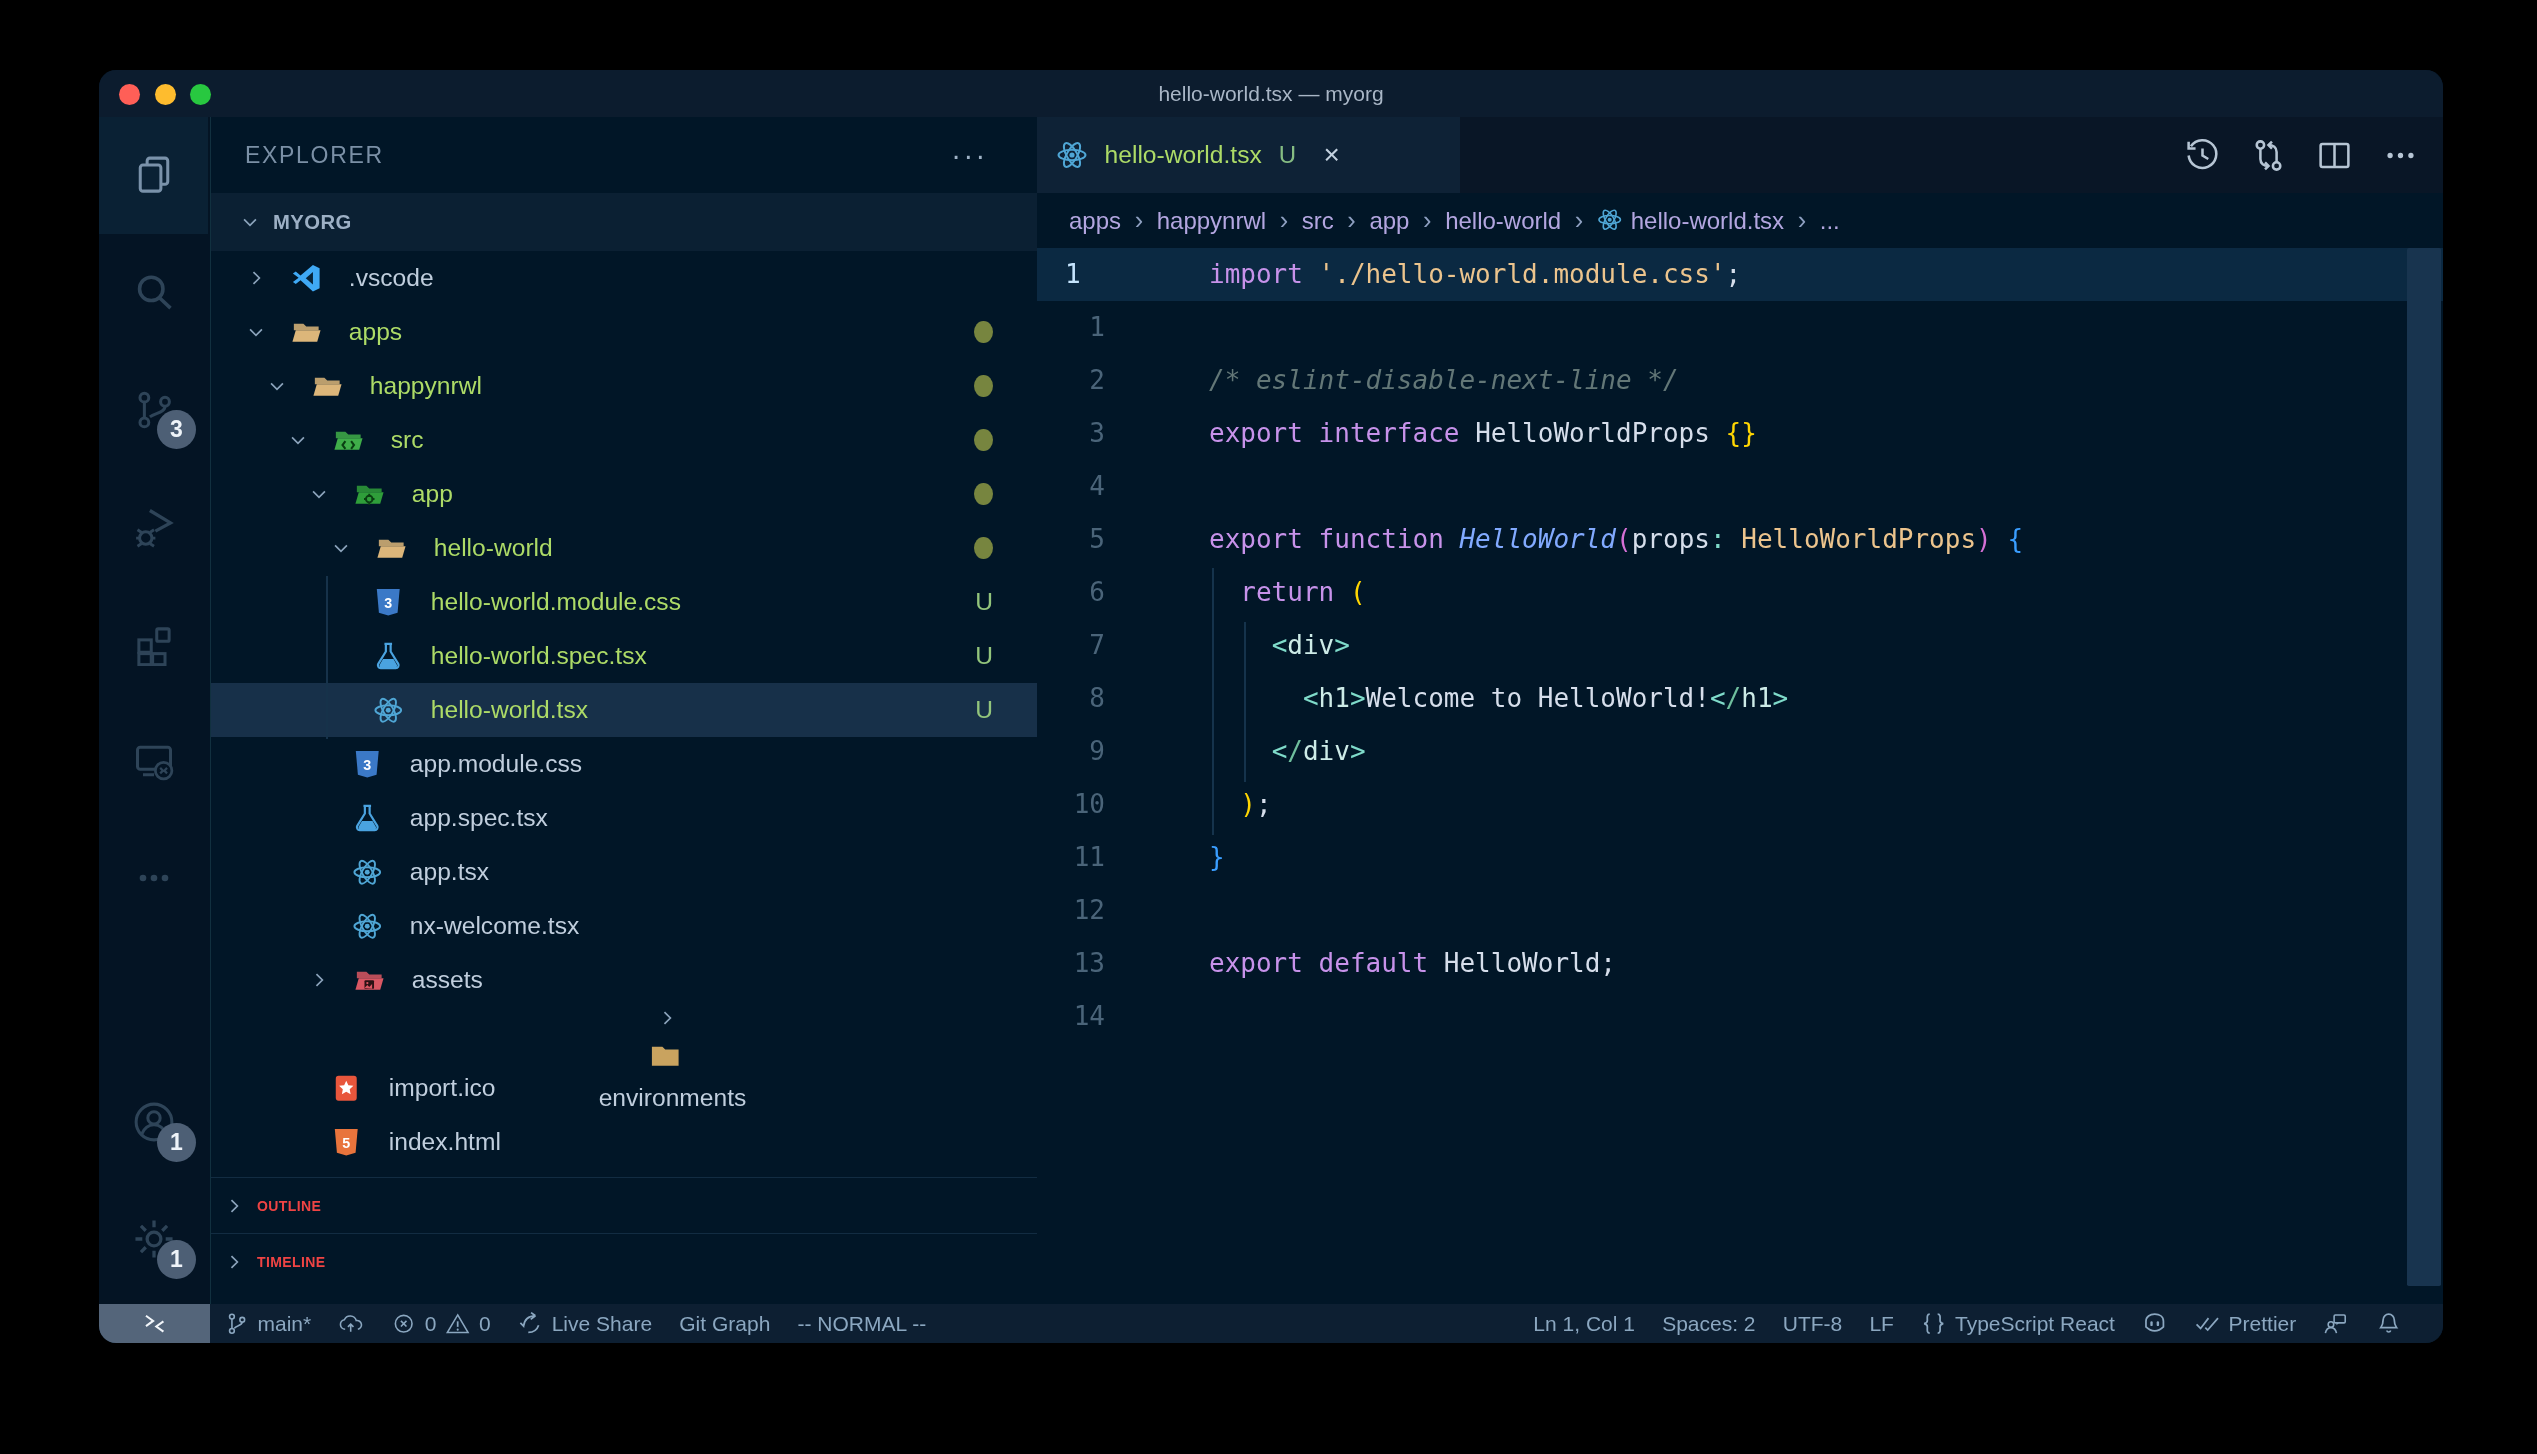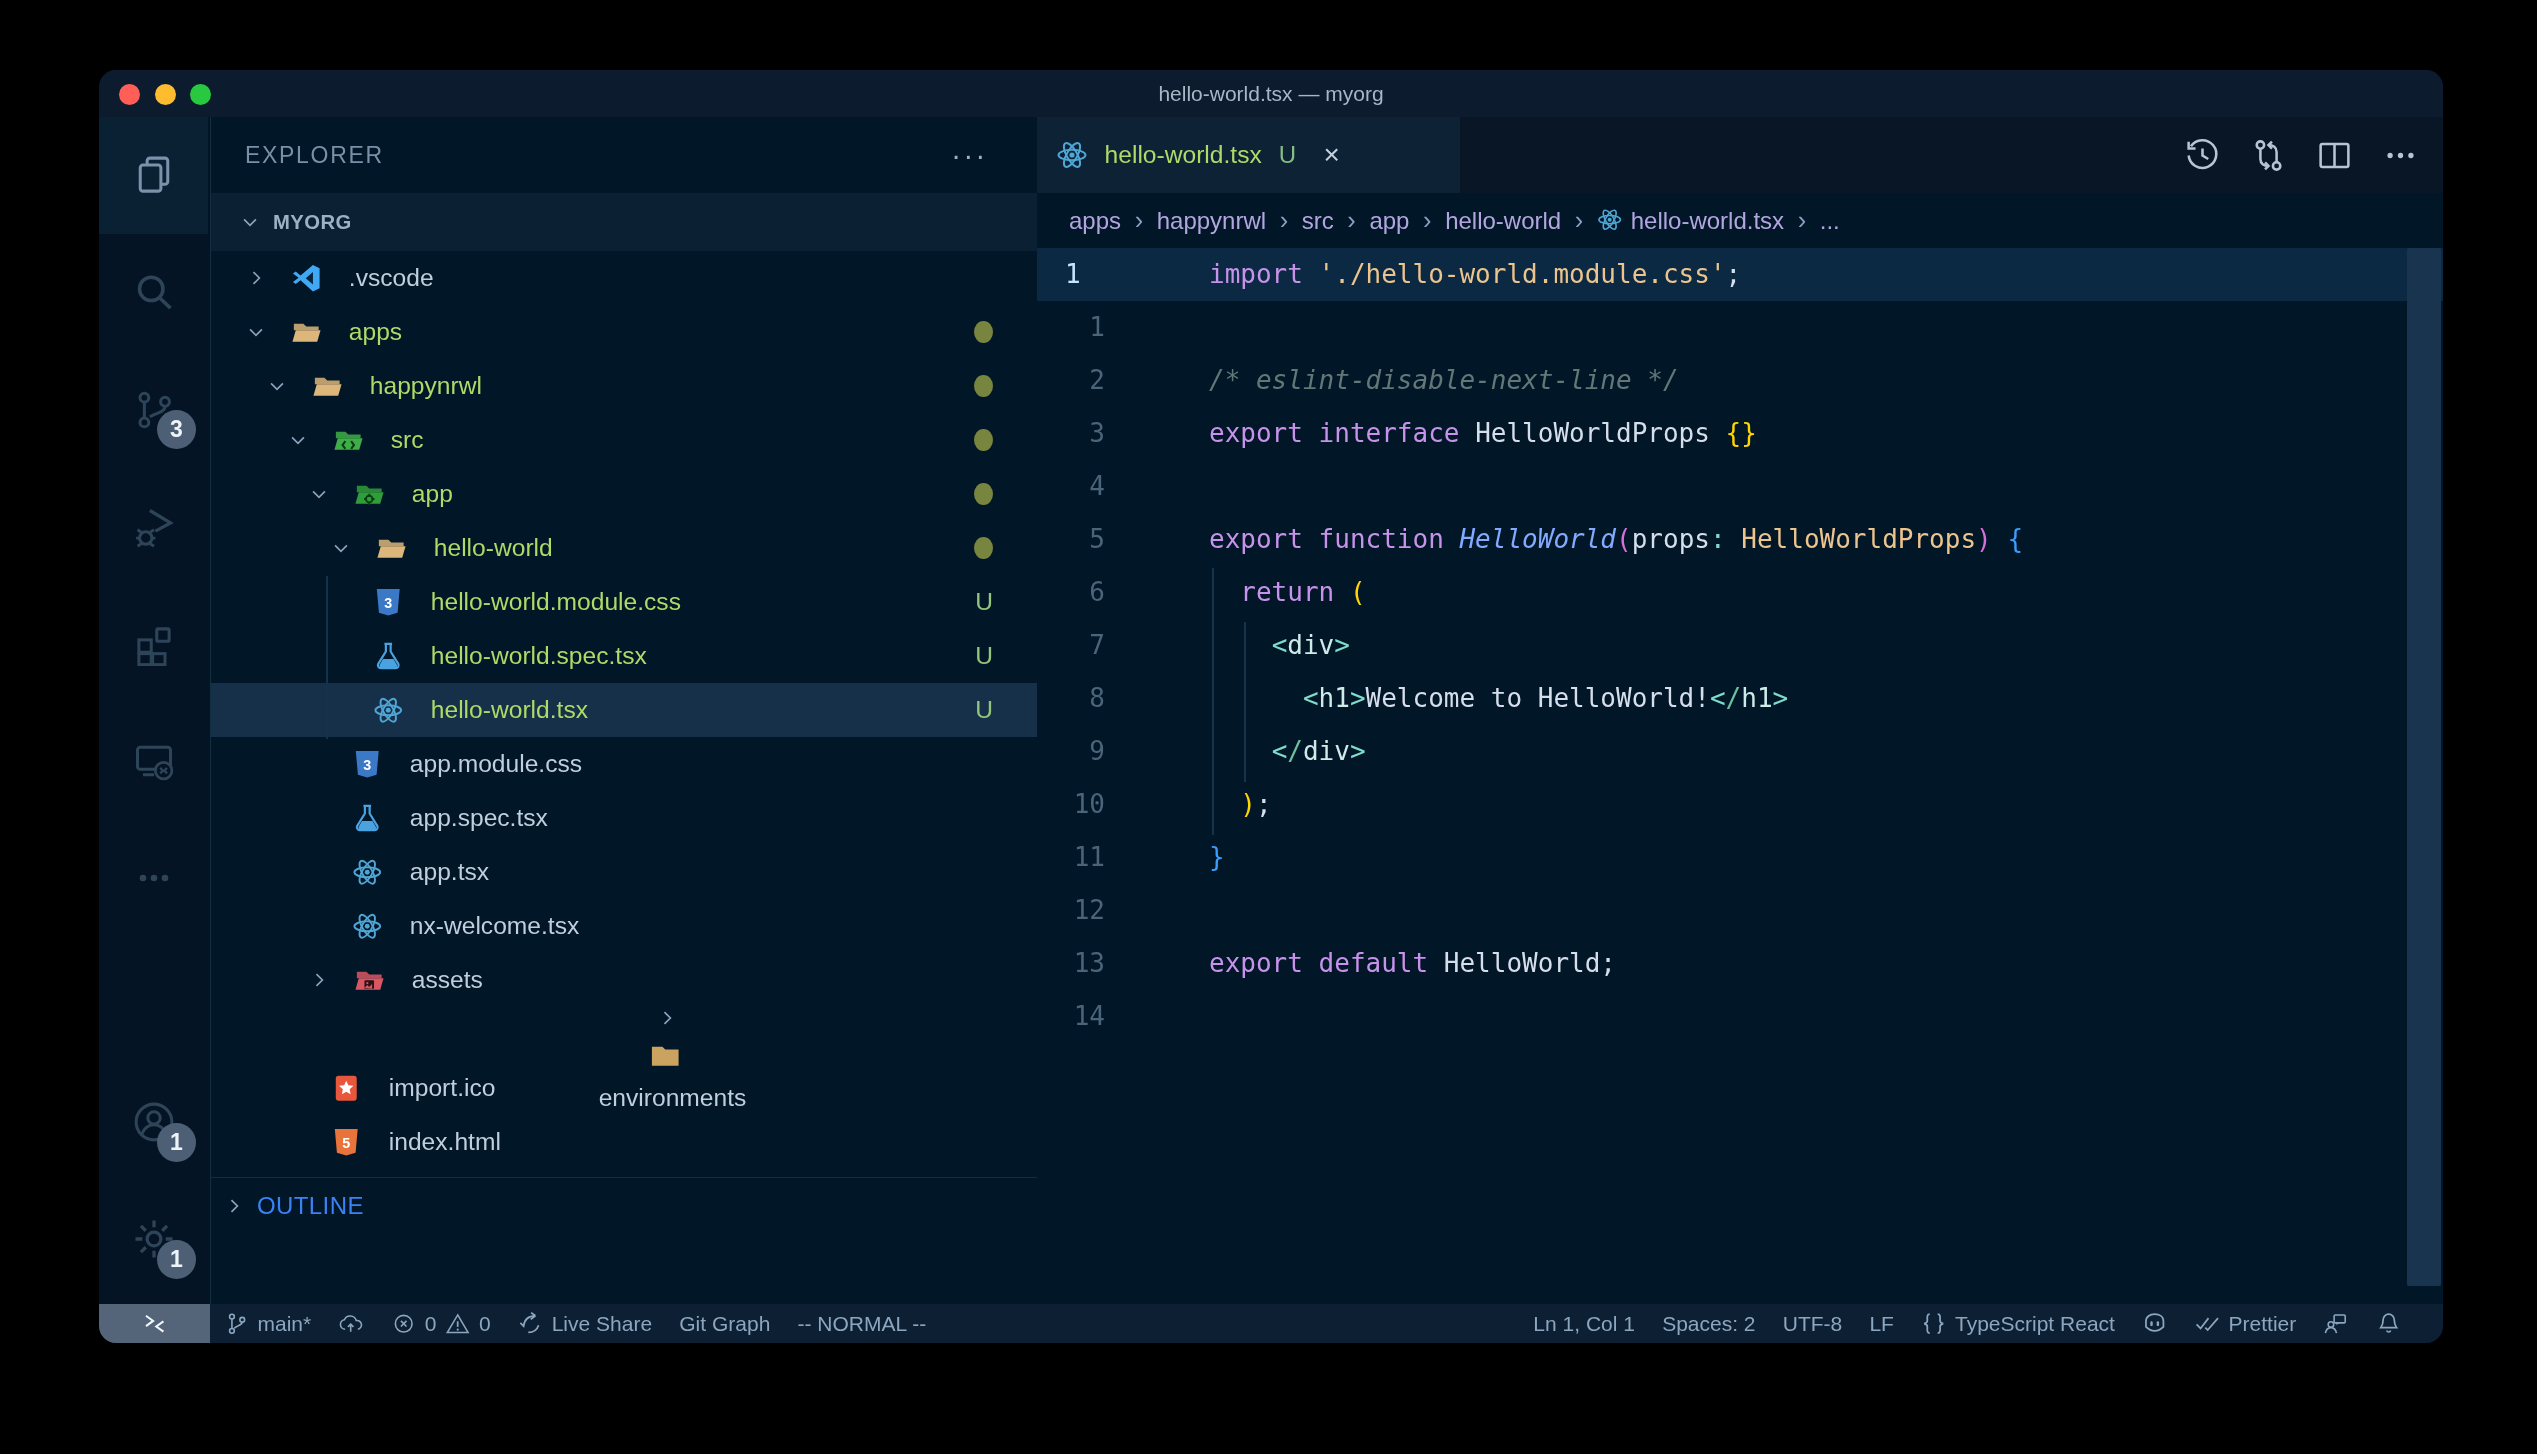--- a/index.html
+++ b/index.html
@@ -38,21 +38,21 @@
   .tree-row .chev{margin-right:12px;}
   .ticon{width:30.5px;height:30.5px;flex:none;margin-right:15.3px;display:inline-flex;}
   .ticon svg{width:30.5px;height:30.5px;}
   .tree-row .tlabel{white-space:nowrap;}
   .tree-row.git .tlabel{color:#addb67;}
   .row-badge{position:absolute;right:44px;color:#93c57c;font-size:24.6px;}
   .row-dot{position:absolute;right:44px;width:18.6px;height:22px;border-radius:50%;background:#77853f;}
   .tree-guide{position:absolute;width:1.7px;background:#16324a;left:115px;}
   .sb-bottomsec{position:absolute;left:0;right:0;}
   .sb-panel{height:55px;display:flex;align-items:center;gap:12px;padding-left:12px;border-top:1.7px solid #122c42;}
-  .sb-panel .slabel{font-size:24px;font-weight:normal;color:#3b82f6;letter-spacing:0.4px;}
+  .sb-panel .slabel{font-size:14px;font-weight:bold;color:#ef4444;letter-spacing:0.4px;}
   
   .editorcol{flex:1;display:flex;flex-direction:column;position:relative;background:#011627;min-width:0;}
   .tabbar{height:76px;flex:none;background:#091626;display:flex;position:relative;}
   .tab{width:386px;background:#0e2236;display:flex;align-items:center;padding:0 18.6px;gap:15.3px;cursor:pointer;}
   .tab .ticon{margin-right:1.7px;width:32px;height:32px}.tab .ticon svg{width:32px;height:32px}
   .tab-label{font-size:24.6px;color:#addb67;white-space:nowrap;}
   .tab-dirty{font-size:24px;color:#86bd83;margin-left:1.7px;}
   .tab-close{font-size:28px;color:#c3d1df;margin-left:12px;cursor:pointer;}
   .editor-actions{position:absolute;right:24px;top:0;height:76px;display:flex;align-items:center;gap:29px;}
   .ea{width:37px;height:37px;cursor:pointer;}
@@ -435,20 +435,28 @@
           </div>
         <div class="sb-bottomsec" style="top:1060px">
           <div class="sb-panel">
             <span class="chev">
                 <svg viewBox="0 0 26 26" fill="none" stroke-width="2">
                   <path d="M10 6l7 7-7 7"></path>
                 </svg>
               </span>
             <span class="slabel">OUTLINE</span>
           </div>
+          <div class="sb-panel">
+            <span class="chev">
+                <svg viewBox="0 0 26 26" fill="none" stroke-width="2">
+                  <path d="M10 6l7 7-7 7"></path>
+                </svg>
+              </span>
+            <span class="slabel">TIMELINE</span>
+          </div>
         </div>
       </div>
 
       <div class="editorcol">
         <div class="tabbar">
           <div class="tab">
             <span class="ticon">
                 <svg viewBox="0 0 32 32" xmlns="http://www.w3.org/2000/svg">
                   <g stroke="#4fa6d5" stroke-width="2" fill="none">
                     <ellipse cx="16" cy="16" rx="13.5" ry="5.2"></ellipse>

